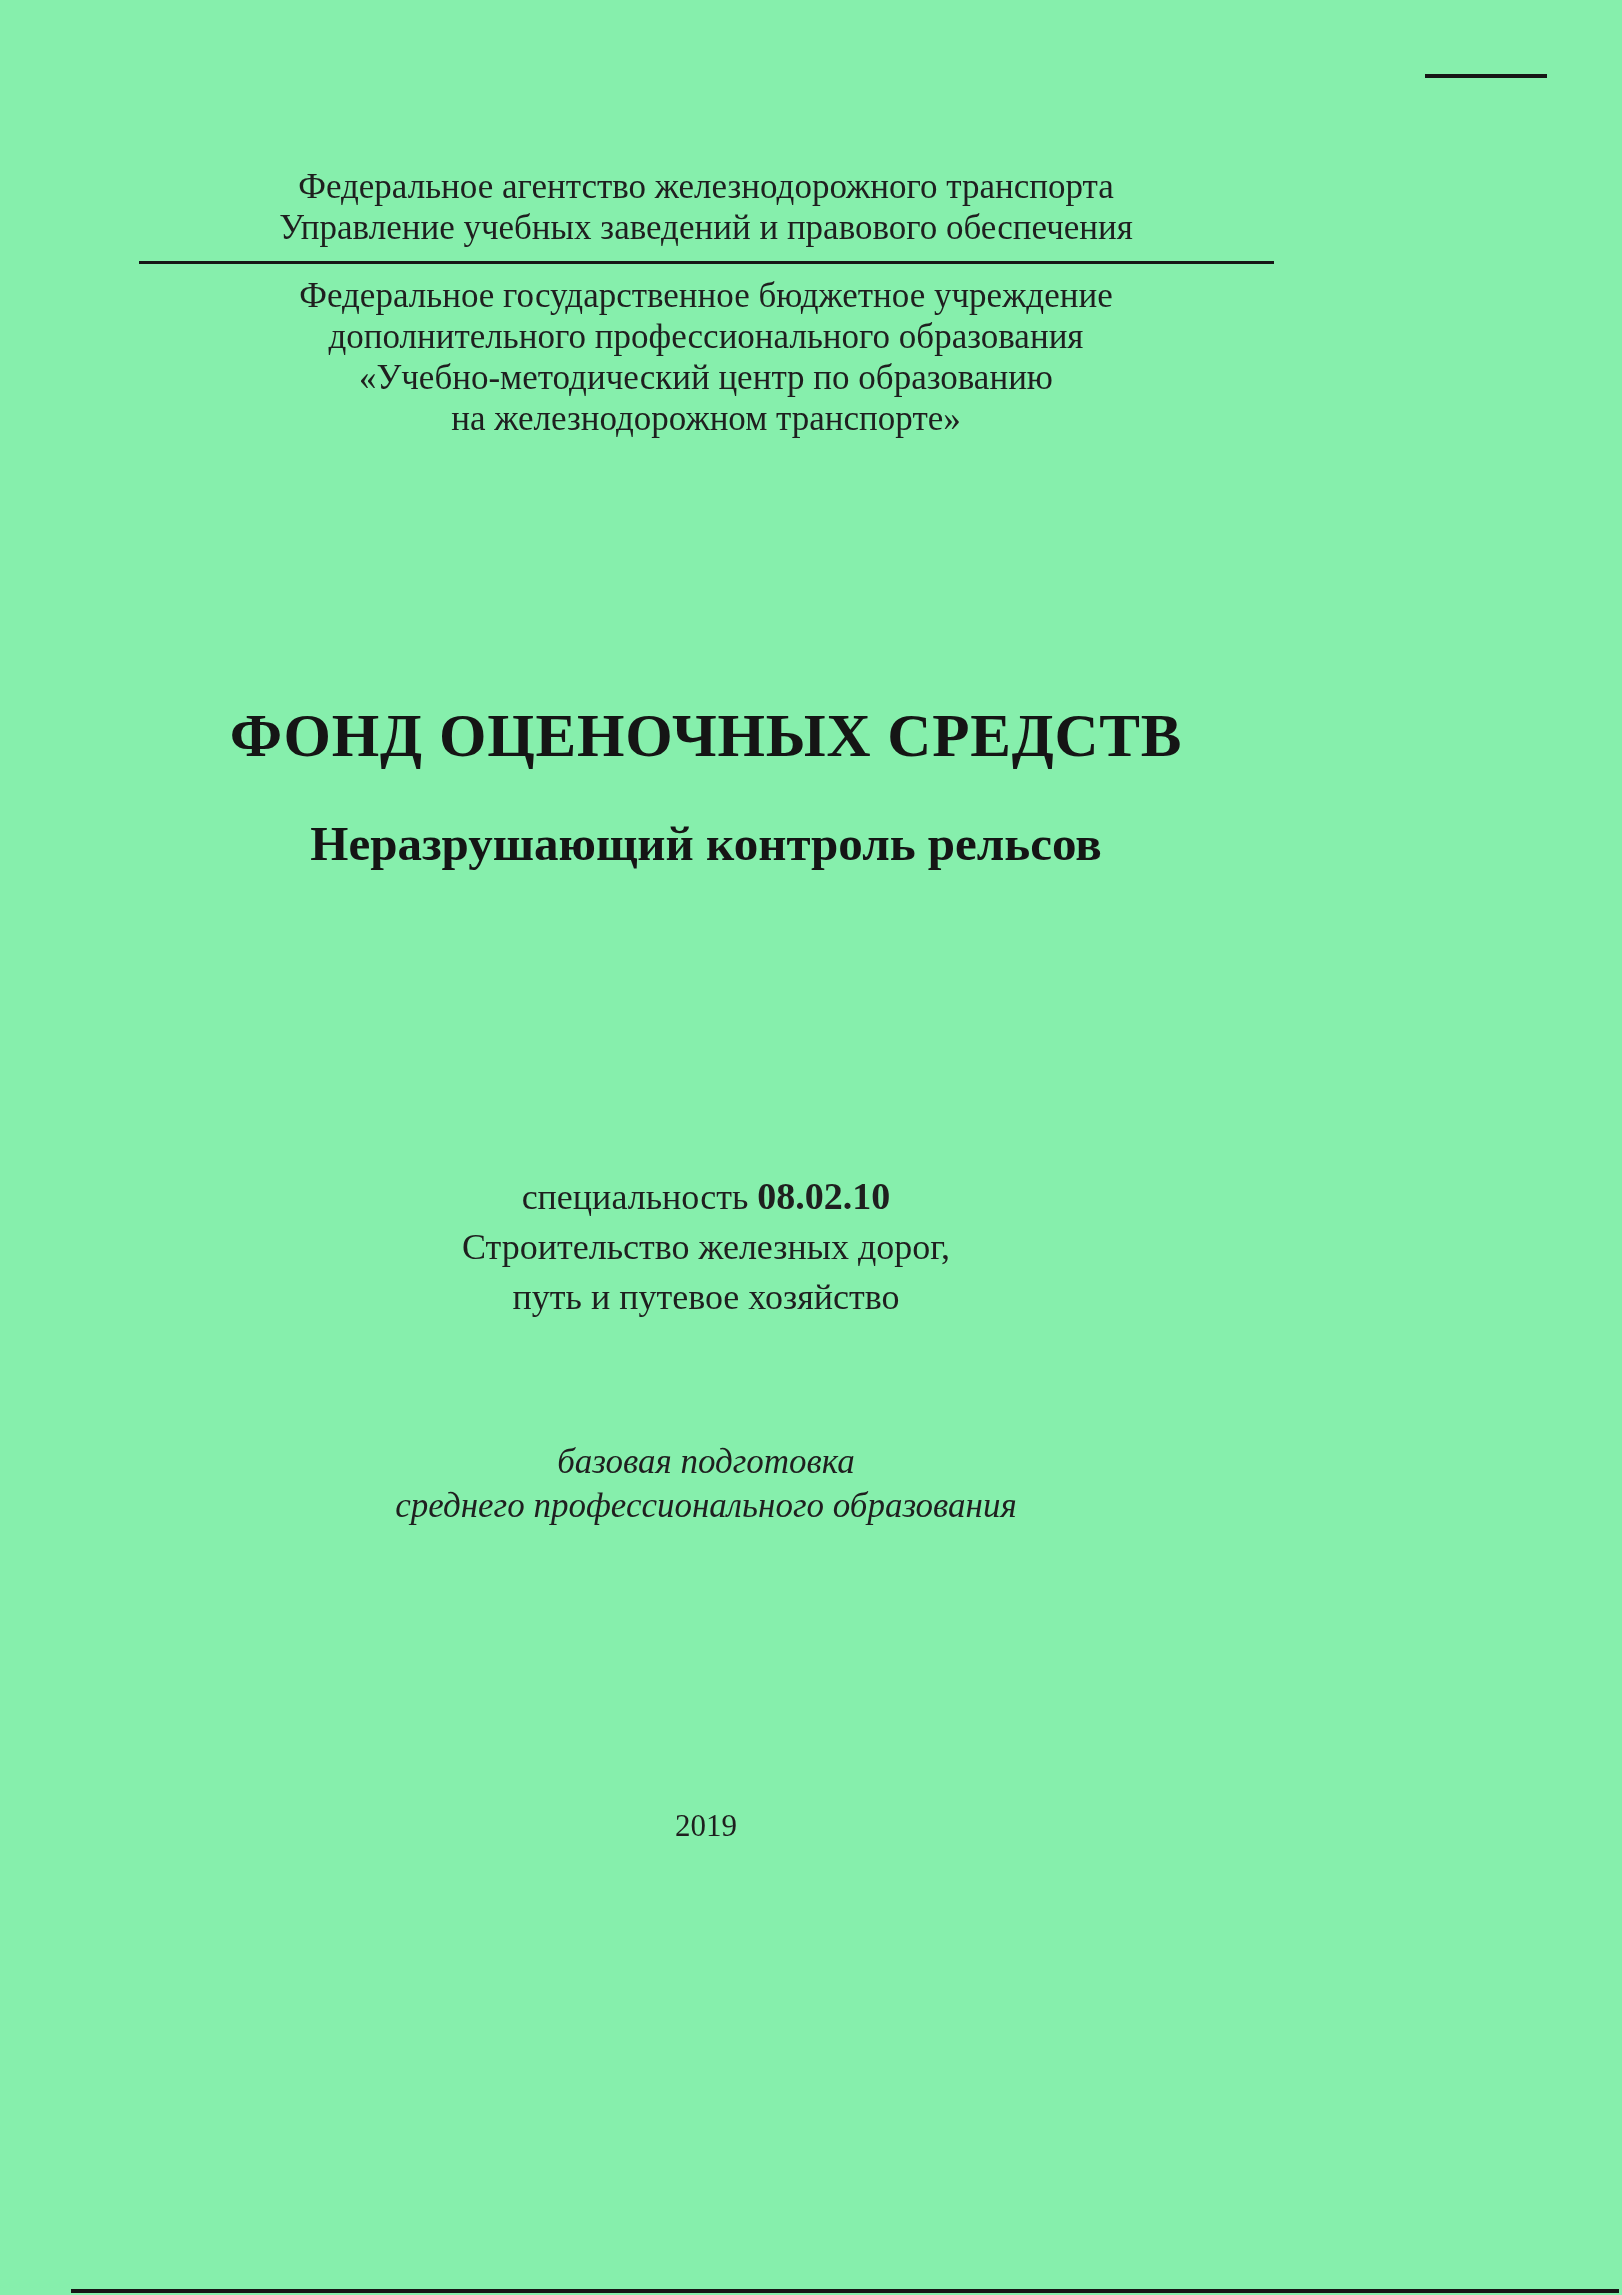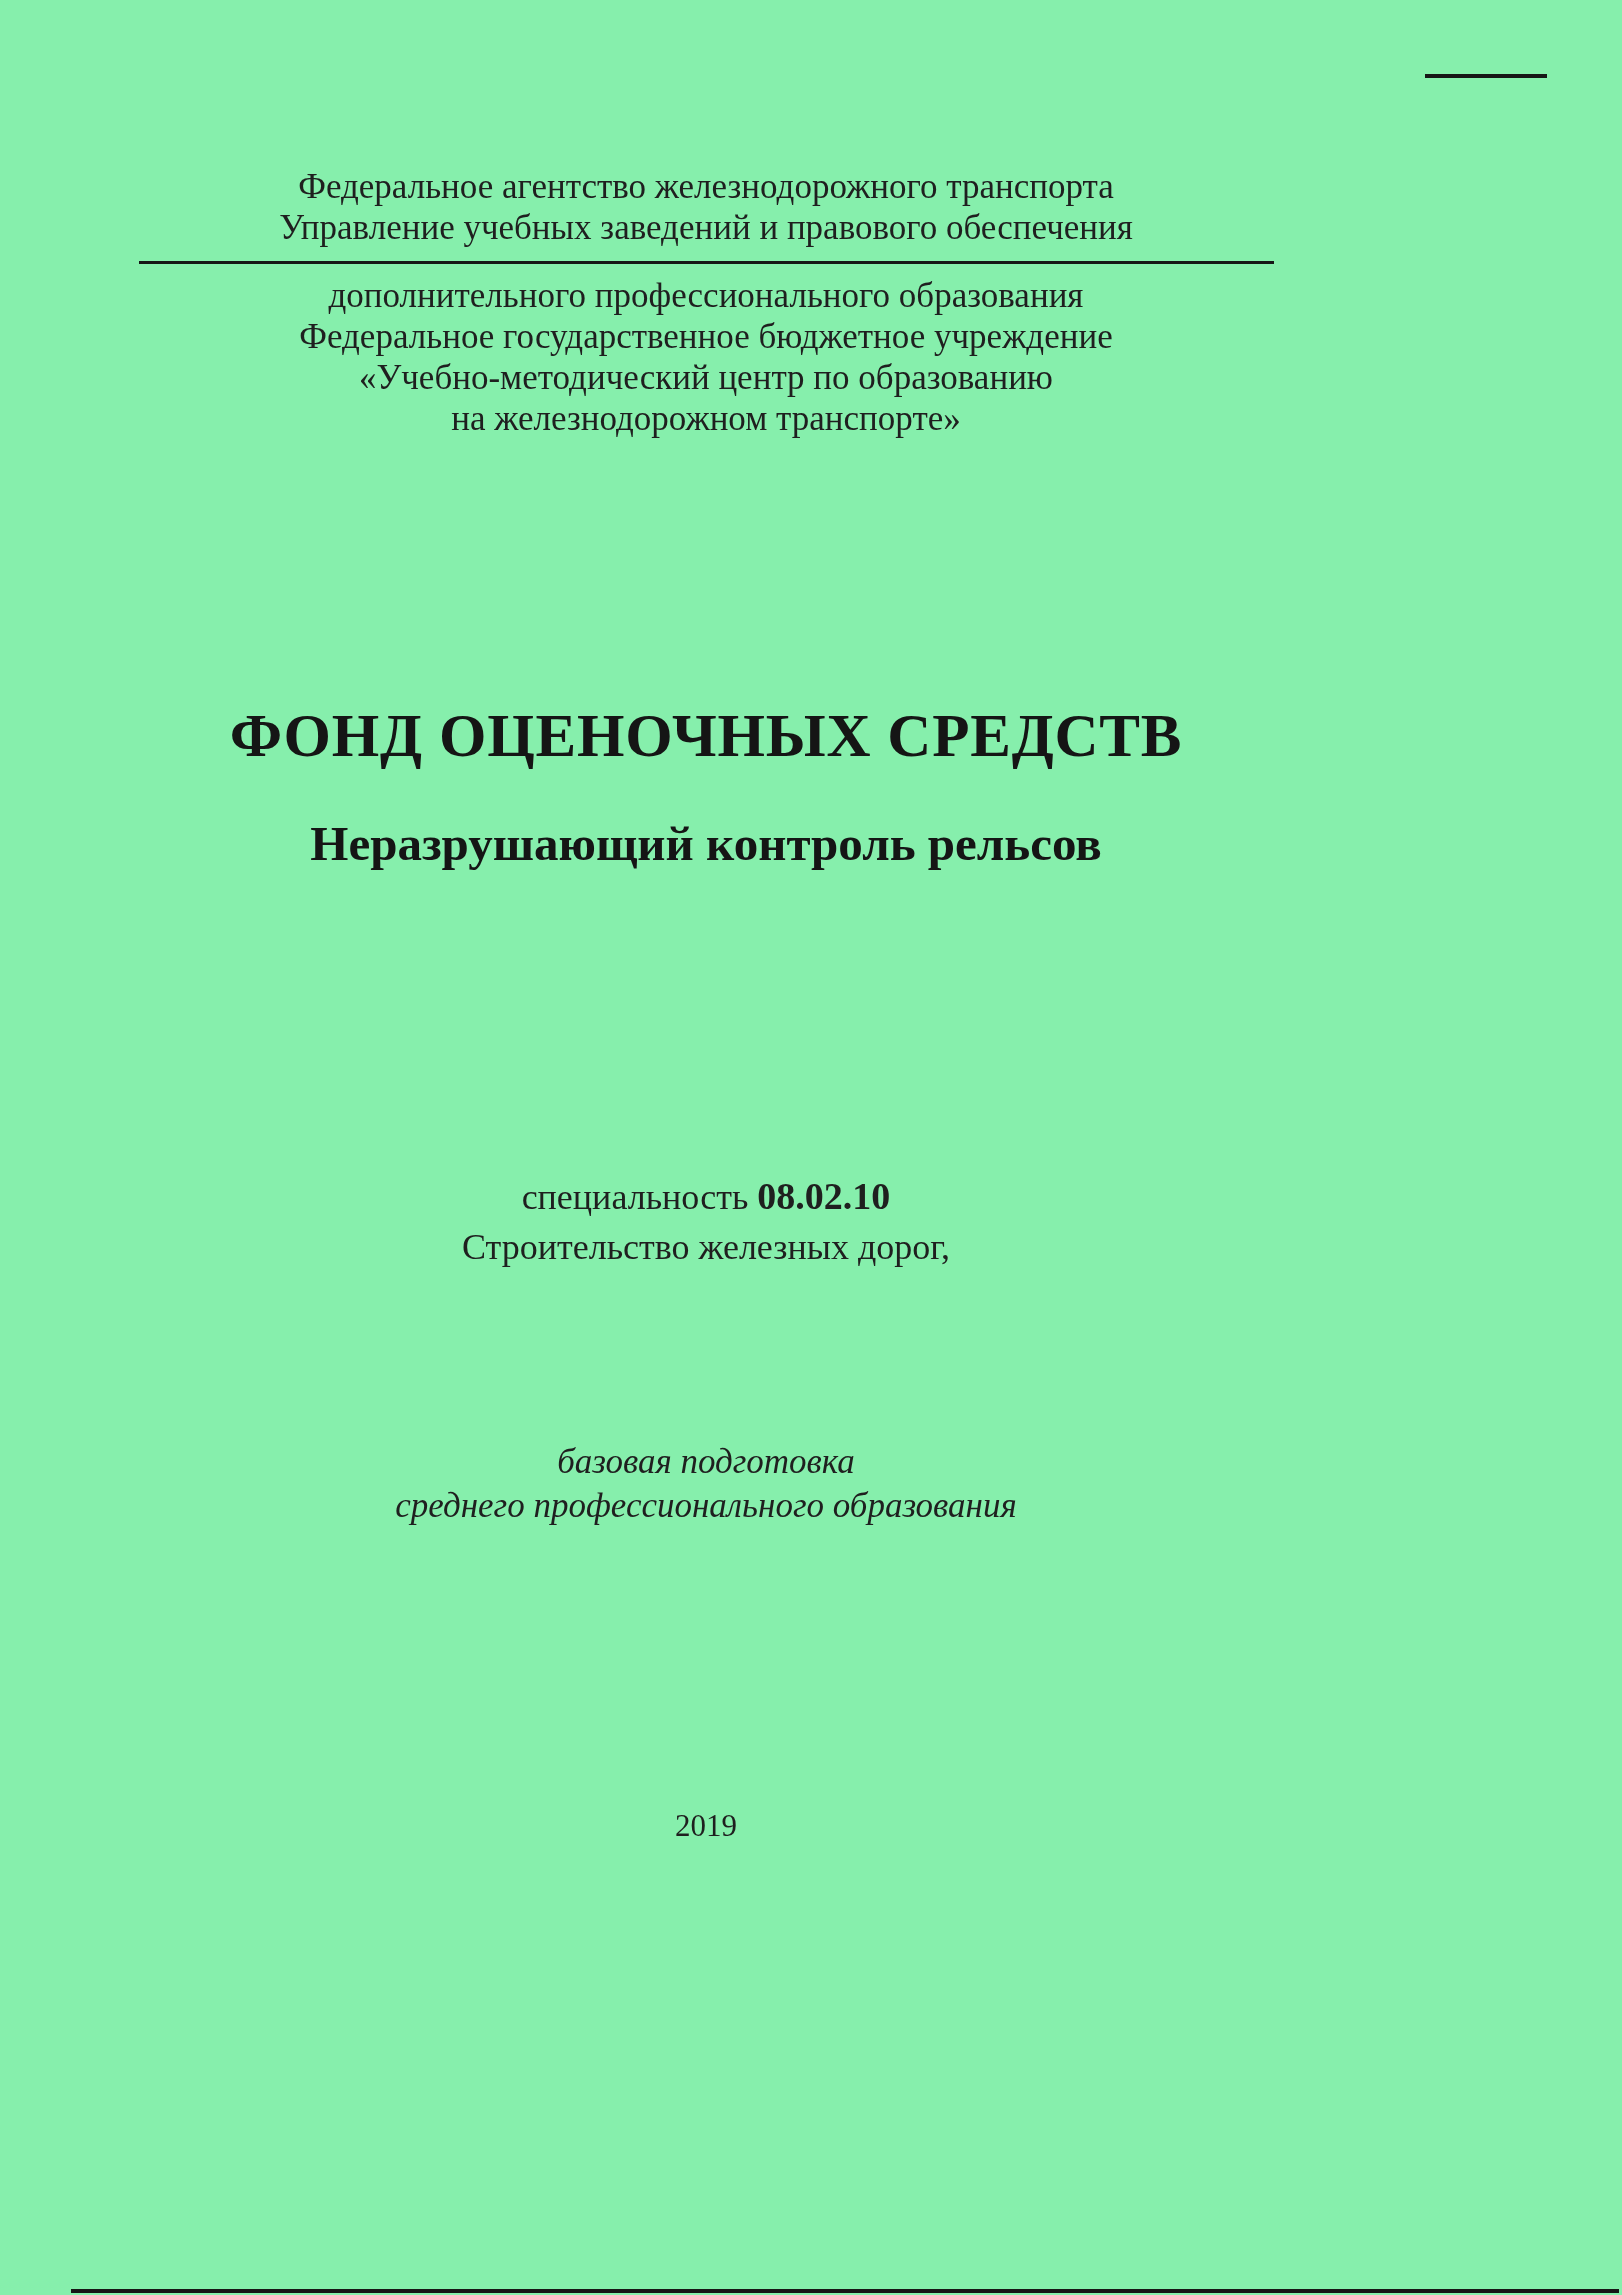--- a/index.html
+++ b/index.html
@@ -128,35 +128,36 @@
   <div class="content">
 
     <div class="agency-block">
       <div>Федеральное агентство железнодорожного транспорта</div>
       <div>Управление учебных заведений и правового обеспечения</div>
     </div>
 
     <div class="header-divider"></div>
 
     <div class="institution-block">
+      <div>Федеральное государственное бюджетное учреждение</div>
       <div>дополнительного профессионального образования</div>
-      <div>Федеральное государственное бюджетное учреждение</div>
       <div>«Учебно-методический центр по образованию</div>
       <div>на железнодорожном транспорте»</div>
     </div>
 
     <div class="doc-title">ФОНД ОЦЕНОЧНЫХ СРЕДСТВ</div>
 
     <div class="course-block">
       <div>Неразрушающий контроль рельсов</div>
     </div>
 
     <div class="specialty-block">
       <div><span>специальность</span>&nbsp;<span class="spec-code">08.02.10</span></div>
       <div>Строительство железных дорог,</div>
+      <div>путь и путевое хозяйство</div>
     </div>
 
     <div class="training-block">
       <div>базовая подготовка</div>
       <div>среднего профессионального образования</div>
     </div>
 
     <div class="year">2019</div>
 
   </div>

